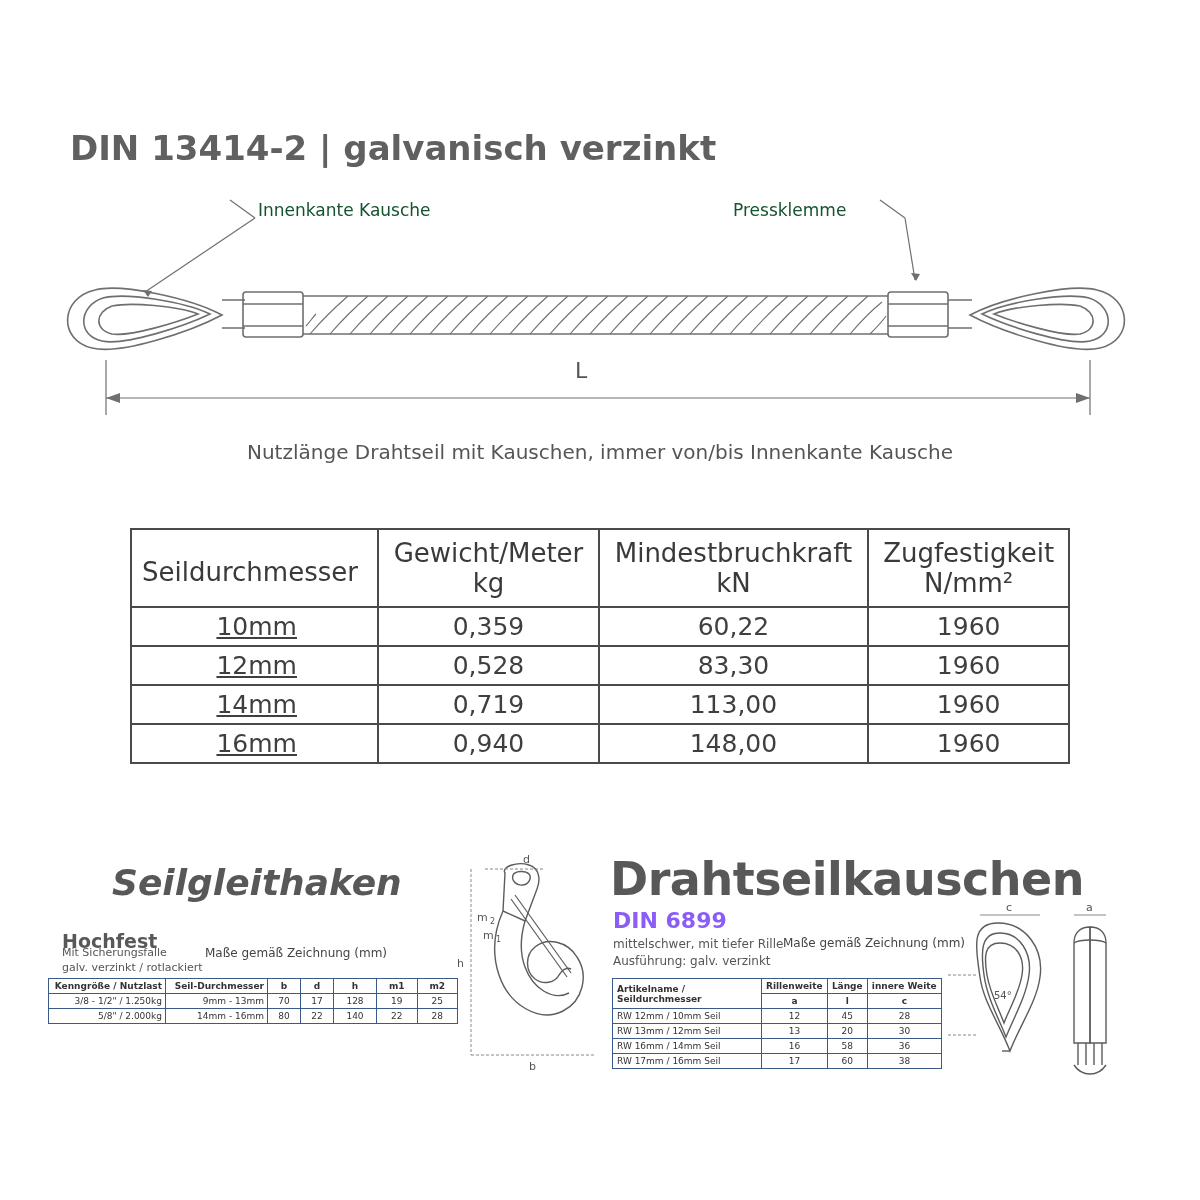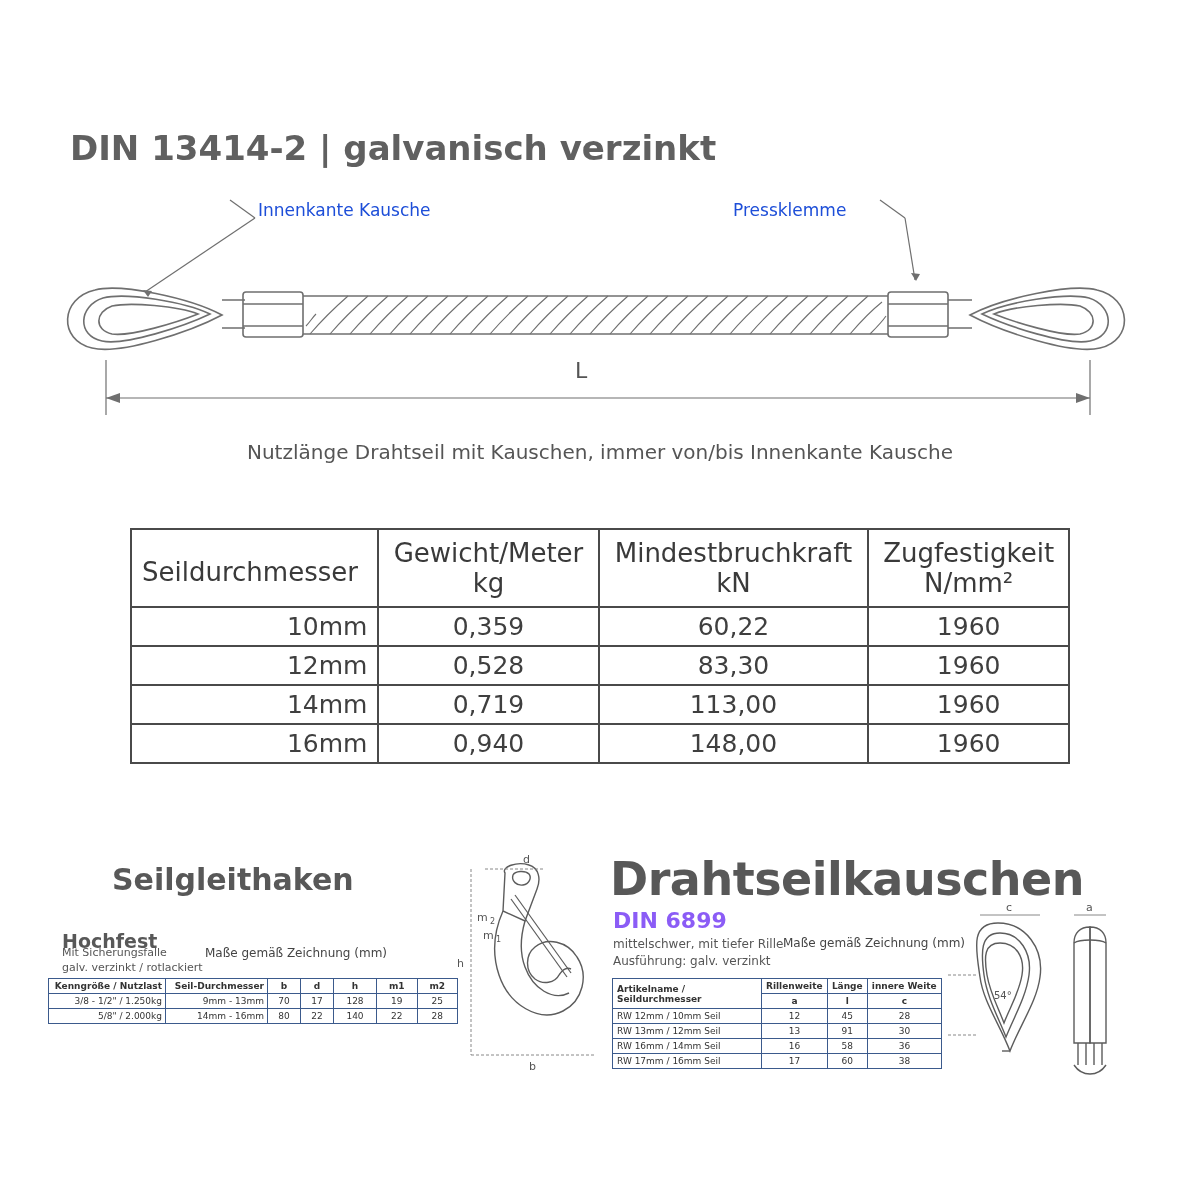--- a/index.html
+++ b/index.html
@@ -21,21 +21,21 @@
     letter-spacing:-1px;line-height:1.05;
   }
   .subtitle{
     position:absolute;left:70px;top:128px;
     font-size:34px;font-weight:bold;color:#606060;
   }
 
   
   .drawing{position:absolute;left:0;top:180px;width:1200px;height:300px;}
   .callout-label{
-    position:absolute;font-size:17px;color:#1d4ed8;font-weight:normal;
+    position:absolute;font-size:17px;color:#14532d;font-weight:normal;
     font-family:"DejaVu Sans", sans-serif;
   }
   .len-label{
     position:absolute;left:575px;top:358px;font-size:22px;color:#555;
   }
   .caption{
     position:absolute;left:0;top:440px;width:1200px;text-align:center;
     font-size:20px;color:#555;
   }
 
@@ -56,26 +56,26 @@
     border-bottom:none;
     padding-top:8px;padding-bottom:0;
   }
   .main-table thead tr.unit th{
     border-top:none;padding-top:0;padding-bottom:8px;
   }
   .main-table th.rowspan-head{
     border-bottom:2px solid #4a4a4a;
     text-align:left;
   }
-  .main-table tbody td:first-child{text-align:right;padding-left:14px;}
+  .main-table tbody td:first-child{text-align:center;padding-left:14px;text-decoration:underline;}
 
   
   .sg-title{
     position:absolute;left:112px;top:862px;
-    font-size:30px;font-weight:bold;color:#585858;
+    font-size:36px;font-weight:bold;color:#585858;font-style:italic;
   }
   .sg-sub{
     position:absolute;left:62px;top:918px;
     font-size:19px;font-weight:bold;color:#585858;margin-top:12px;
   }
   .sg-note{
     position:absolute;left:62px;top:946px;
     font-size:11px;color:#555;line-height:1.35;
   }
   .sg-mass{
@@ -366,21 +366,21 @@
     <tbody>
       <tr>
         <td class="l">RW 12mm / 10mm Seil</td>
         <td>12</td>
         <td>45</td>
         <td>28</td>
       </tr>
       <tr>
         <td class="l">RW 13mm / 12mm Seil</td>
         <td>13</td>
-        <td>91</td>
+        <td>20</td>
         <td>30</td>
       </tr>
       <tr>
         <td class="l">RW 16mm / 14mm Seil</td>
         <td>16</td>
         <td>58</td>
         <td>36</td>
       </tr>
       <tr>
         <td class="l">RW 17mm / 16mm Seil</td>

